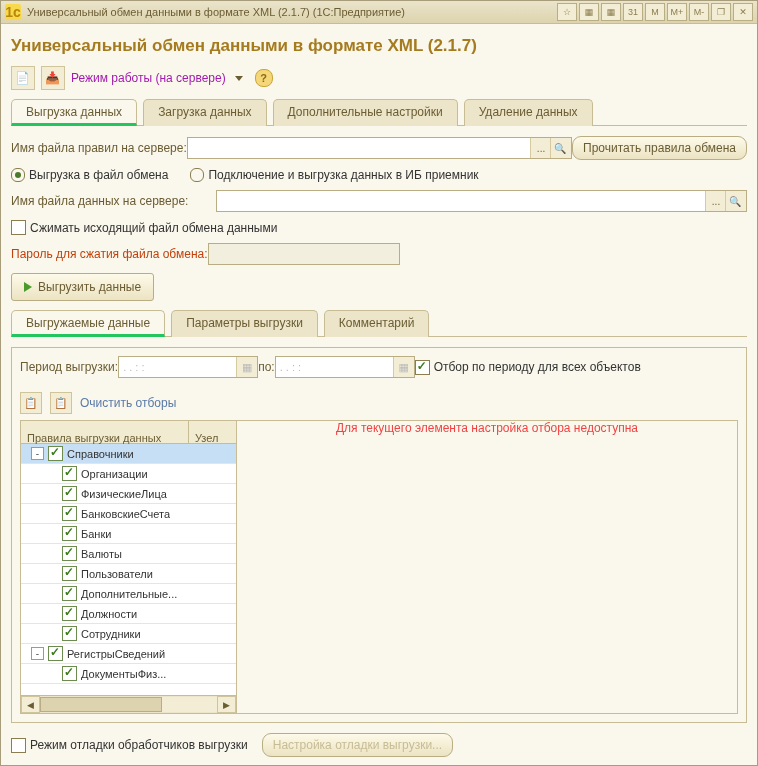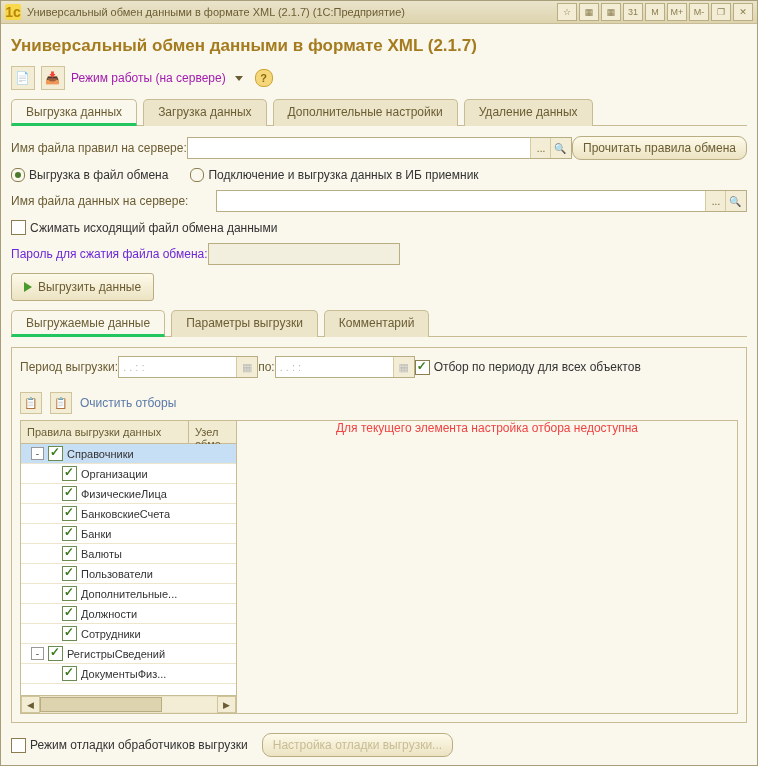--- a/index.html
+++ b/index.html
@@ -25,31 +25,31 @@
 .field .dots{right:20px}
 .field .mag{right:0}
 .btn{height:22px;padding:0 10px;border:1px solid #b8ad83;background:linear-gradient(#fdfae9,#ece3c2);border-radius:9px;color:#6b5d33;cursor:pointer;display:flex;align-items:center}
 .radio{display:flex;align-items:flex-start;gap:4px;cursor:pointer}
 .radio .r{width:12px;height:12px;border:1px solid #8b7d4f;border-radius:6px;display:flex;align-items:center;justify-content:center}
 .radio .r.on::after{content:"";width:6px;height:6px;background:#4a7a2c;border-radius:3px}
 .chk{display:flex;align-items:center;gap:4px;cursor:pointer}
 .chk .c{width:13px;height:13px;border:1px solid #8b7d4f;background:#fff}
 .chk .c.on{background:#fff;position:relative}
 .chk .c.on::after{content:"✓";position:absolute;top:-2px;left:1px;font-size:12px;color:#3a7a1c;font-weight:bold}
-.disabled{color:#6d28d9}
+.disabled{color:#c2410c}
 .action-btn{display:flex;align-items:center;gap:6px;height:26px;padding:0 12px;border:1px solid #b8ad83;background:linear-gradient(#fdfae9,#ece3c2);border-radius:3px;color:#6b5d33;cursor:pointer;margin-bottom:8px;width:fit-content}
 .action-btn .tri{width:0;height:0;border-top:5px solid transparent;border-bottom:5px solid transparent;border-left:8px solid #4a9a2c}
 .inner{border:1px solid #c7bc94;padding:8px;flex:1;display:flex;flex-direction:column;background:#faf7ec;min-height:0}
 .sub-toolbar{display:flex;align-items:center;gap:8px;margin:6px 0}
 .sub-toolbar .ico{width:20px;height:20px;border:1px solid #cfc49a;background:#f3edd6;cursor:pointer;display:flex;align-items:center;justify-content:center;font-size:11px}
 .link{color:#5a7aa8;cursor:pointer}
 .split{display:flex;flex:1;min-height:0;border:1px solid #c7bc94}
 .tree-pane{width:215px;display:flex;flex-direction:column;border-right:1px solid #c7bc94;background:#fff;min-height:0}
 .tree-head{display:flex;background:#f1ebd2;border-bottom:1px solid #c7bc94;height:22px}
-.tree-head .th{padding:5px 6px;border-right:1px solid #c7bc94;color:#6b5d33;font-size:11px}
+.tree-head .th{padding:11px 6px;border-right:1px solid #c7bc94;color:#6b5d33;font-size:11px}
 .tree-body{flex:1;overflow:hidden}
 .tree-row{display:flex;align-items:center;height:19px;border-bottom:1px solid #eee6cc;font-size:11px;color:#333}
 .tree-row.sel{background:#c7dff5}
 .tree-row .tog{width:11px;height:11px;border:1px solid #999;background:#fff;margin:0 4px;display:flex;align-items:center;justify-content:center;font-size:10px;line-height:1;color:#555;cursor:pointer}
 .tree-row .sp{display:inline-block}
 .tree-row .c{width:13px;height:13px;border:1px solid #6b8b4f;background:#fff;margin-right:4px;position:relative;flex-shrink:0}
 .tree-row .c.on::after{content:"✓";position:absolute;top:-2px;left:1px;font-size:12px;color:#3a7a1c;font-weight:bold}
 .tree-row .txt{white-space:nowrap;overflow:hidden;text-overflow:ellipsis}
 .hscroll{height:17px;background:#ece5c9;border-top:1px solid #c7bc94;display:flex;align-items:center}
 .hscroll .arr{width:17px;height:15px;background:#f3edd6;border:1px solid #cfc49a;display:flex;align-items:center;justify-content:center;font-size:9px;color:#6b5d33;cursor:pointer}

